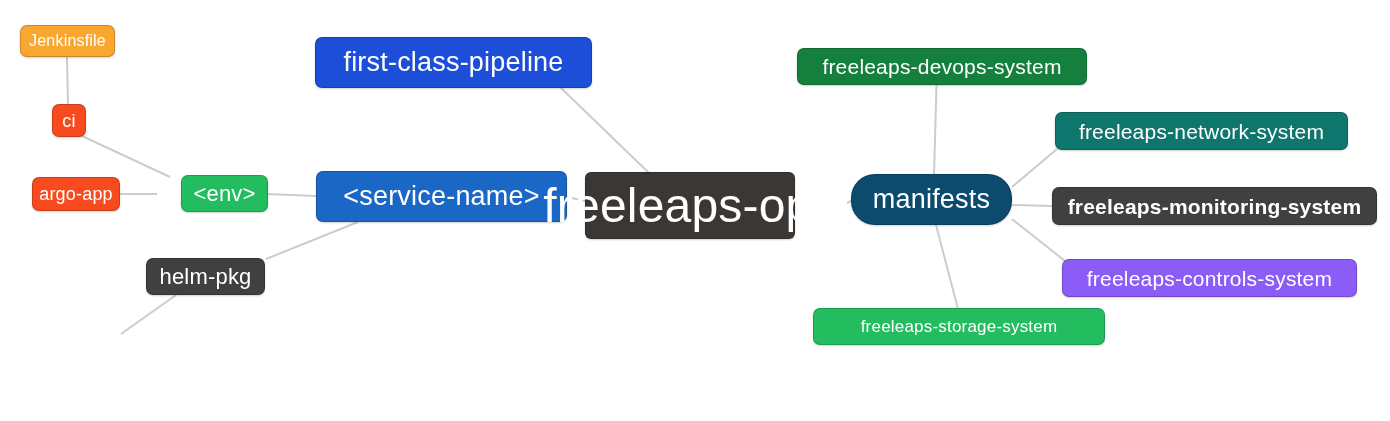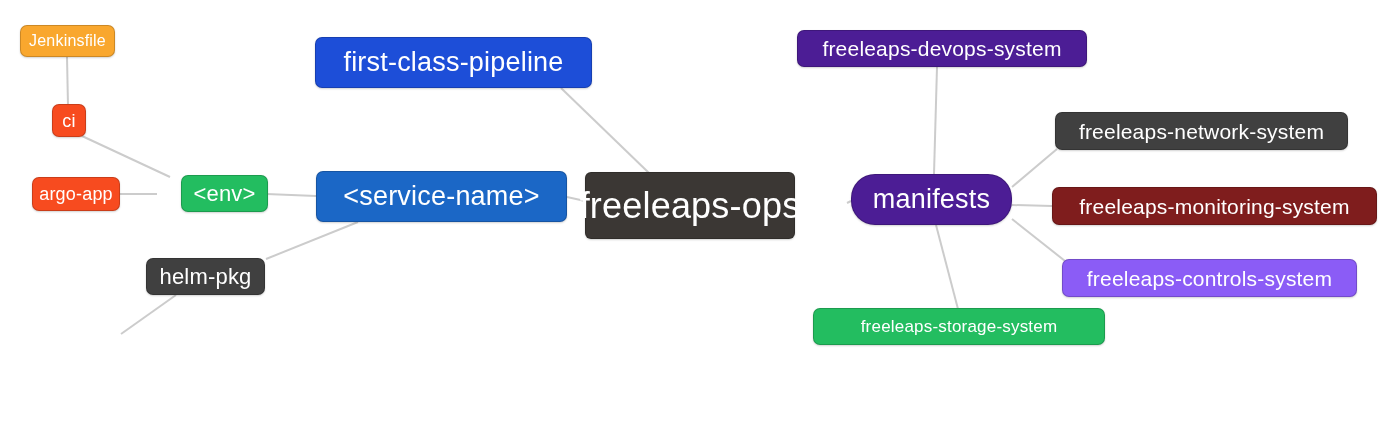--- a/index.html
+++ b/index.html
@@ -34,21 +34,21 @@
     justify-content: center;
     color: #ffffff;
     border-radius: 7px;
     border: 1px solid rgba(0,0,0,0.18);
     box-shadow: 0 1px 2px rgba(0,0,0,0.18);
     white-space: nowrap;
     cursor: pointer;
     line-height: 1;
     letter-spacing: 0.2px;
   }
-  .node--root   { left:585px;  top:172px; width:210px; height:67px; font-size:36px; border-radius:6px; }
+  .node--root   { left:585px;  top:172px; width:210px; height:67px; font-size:48px; border-radius:6px; }
   .node--fcp    { left:315px;  top:37px;  width:277px; height:51px; font-size:27px; }
   .node--svc    { left:316px;  top:171px; width:251px; height:51px; font-size:27px; }
   .node--mani   { left:851px;  top:174px; width:161px; height:51px; font-size:27px; }
   .node--env    { left:157px;  top:175px; width:87px;  height:37px; font-size:22px;margin-left:24px; }
   .node--helm   { left:146px;  top:258px; width:119px; height:37px; font-size:22px; }
   .node--ci     { left:52px;   top:104px; width:34px;  height:33px; font-size:18px; }
   .node--argo   { left:32px;   top:177px; width:88px;  height:34px; font-size:18px; }
   .node--jenk   { left:20px;   top:25px;  width:95px;  height:32px; font-size:16px; }
   .node--values { left:8px;    top:333px; width:169px; height:34px; font-size:17px; }
   .node--devops { left:797px;  top:30px;  width:290px; height:37px; font-size:21px; }
@@ -80,20 +80,20 @@
   </svg>
 
   <div class="node node--jenk" style="background-color: rgb(249, 167, 46);">Jenkinsfile</div>
   <div class="node node--ci" style="background-color: rgb(247, 75, 31); text-align: right;">ci</div>
   <div class="node node--argo" style="background-color: rgb(247, 75, 31);">argo-app</div>
   <div class="node node--env" style="background-color: rgb(35, 189, 96);">&lt;env&gt;</div>
   <div class="node node--helm" style="background-color: #404040;">helm-pkg</div>
   <div class="node node--fcp" style="background-color: #1d4ed8;">first-class-pipeline</div>
   <div class="node node--svc" style="background-color: rgb(27, 103, 198);">&lt;service-name&gt;</div>
   <div class="node node--root" style="background-color: rgb(59, 55, 52);">freeleaps-ops</div>
-  <div class="node node--mani" style="background-color: #4c1d95; border-radius: 24px;">manifests</div>
-  <div class="node node--devops" style="background-color: #4c1d95;">freeleaps-devops-system</div>
-  <div class="node node--net" style="background-color: #404040;">freeleaps-network-system</div>
-  <div class="node node--mon" style="background-color: #7f1d1d;">freeleaps-monitoring-system</div>
+  <div class="node node--mani" style="background-color: #0c4a6e; border-radius: 24px;">manifests</div>
+  <div class="node node--devops" style="background-color: #15803d; margin-top: 18px;">freeleaps-devops-system</div>
+  <div class="node node--net" style="background-color: #0f766e;">freeleaps-network-system</div>
+  <div class="node node--mon" style="background-color: #404040; font-weight: bold;">freeleaps-monitoring-system</div>
   <div class="node node--ctl" style="background-color: #8b5cf6;">freeleaps-controls-system</div>
   <div class="node node--sto" style="background-color: rgb(35, 189, 96);">freeleaps-storage-system</div>
 
 </div>
 
 </body></html>

